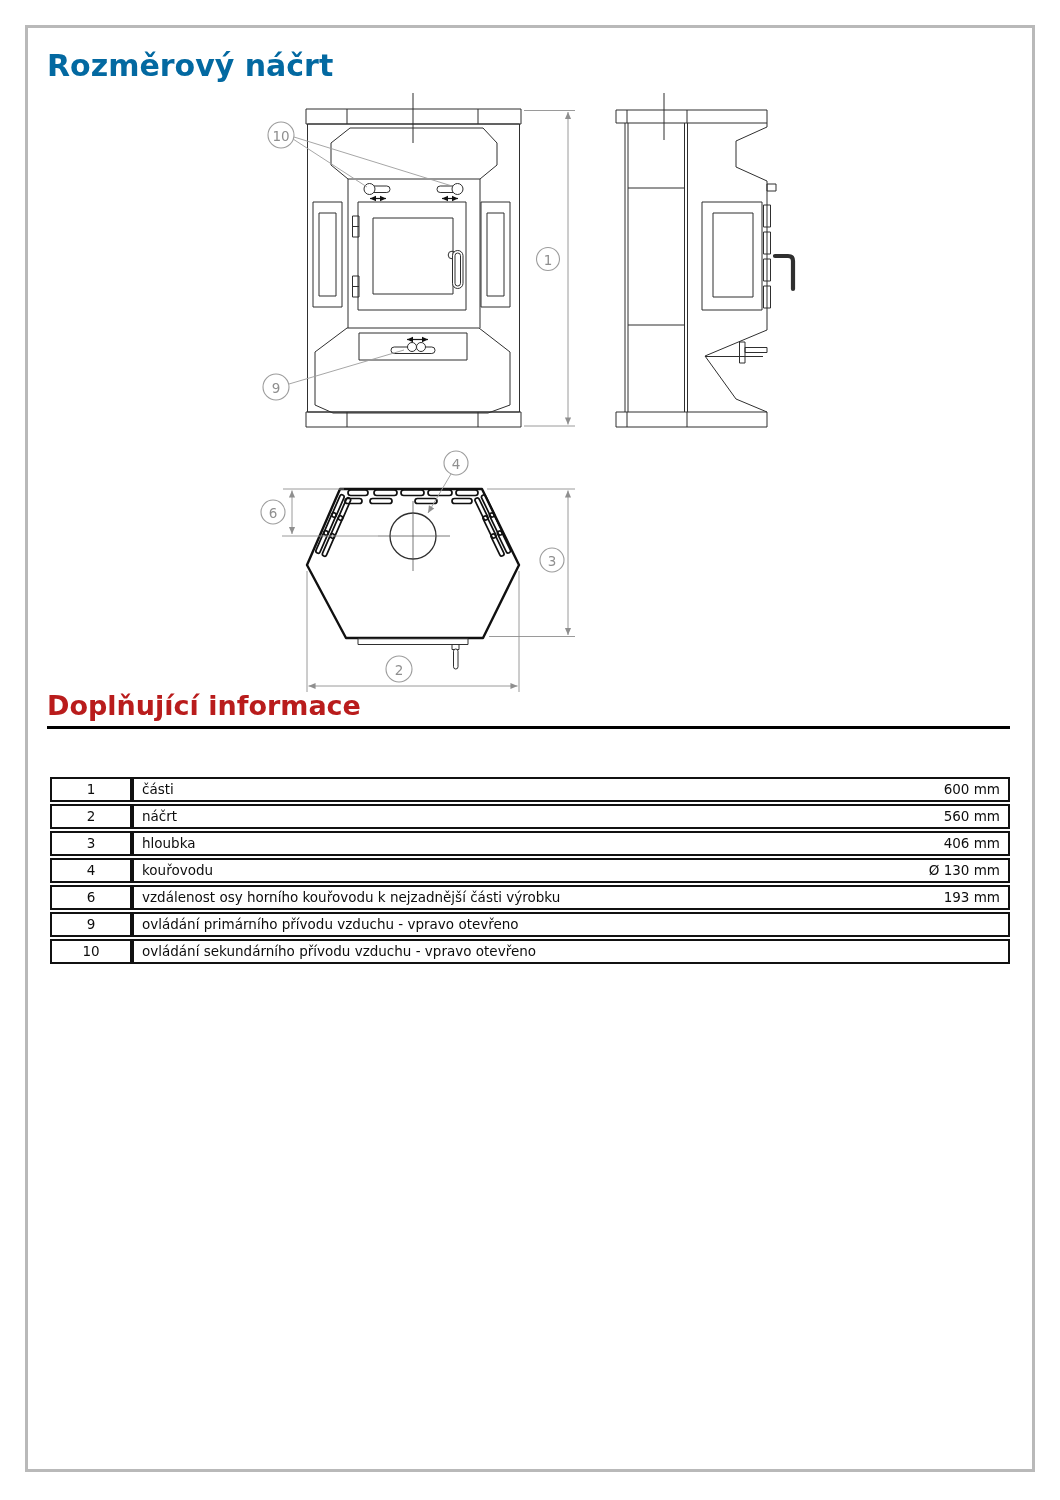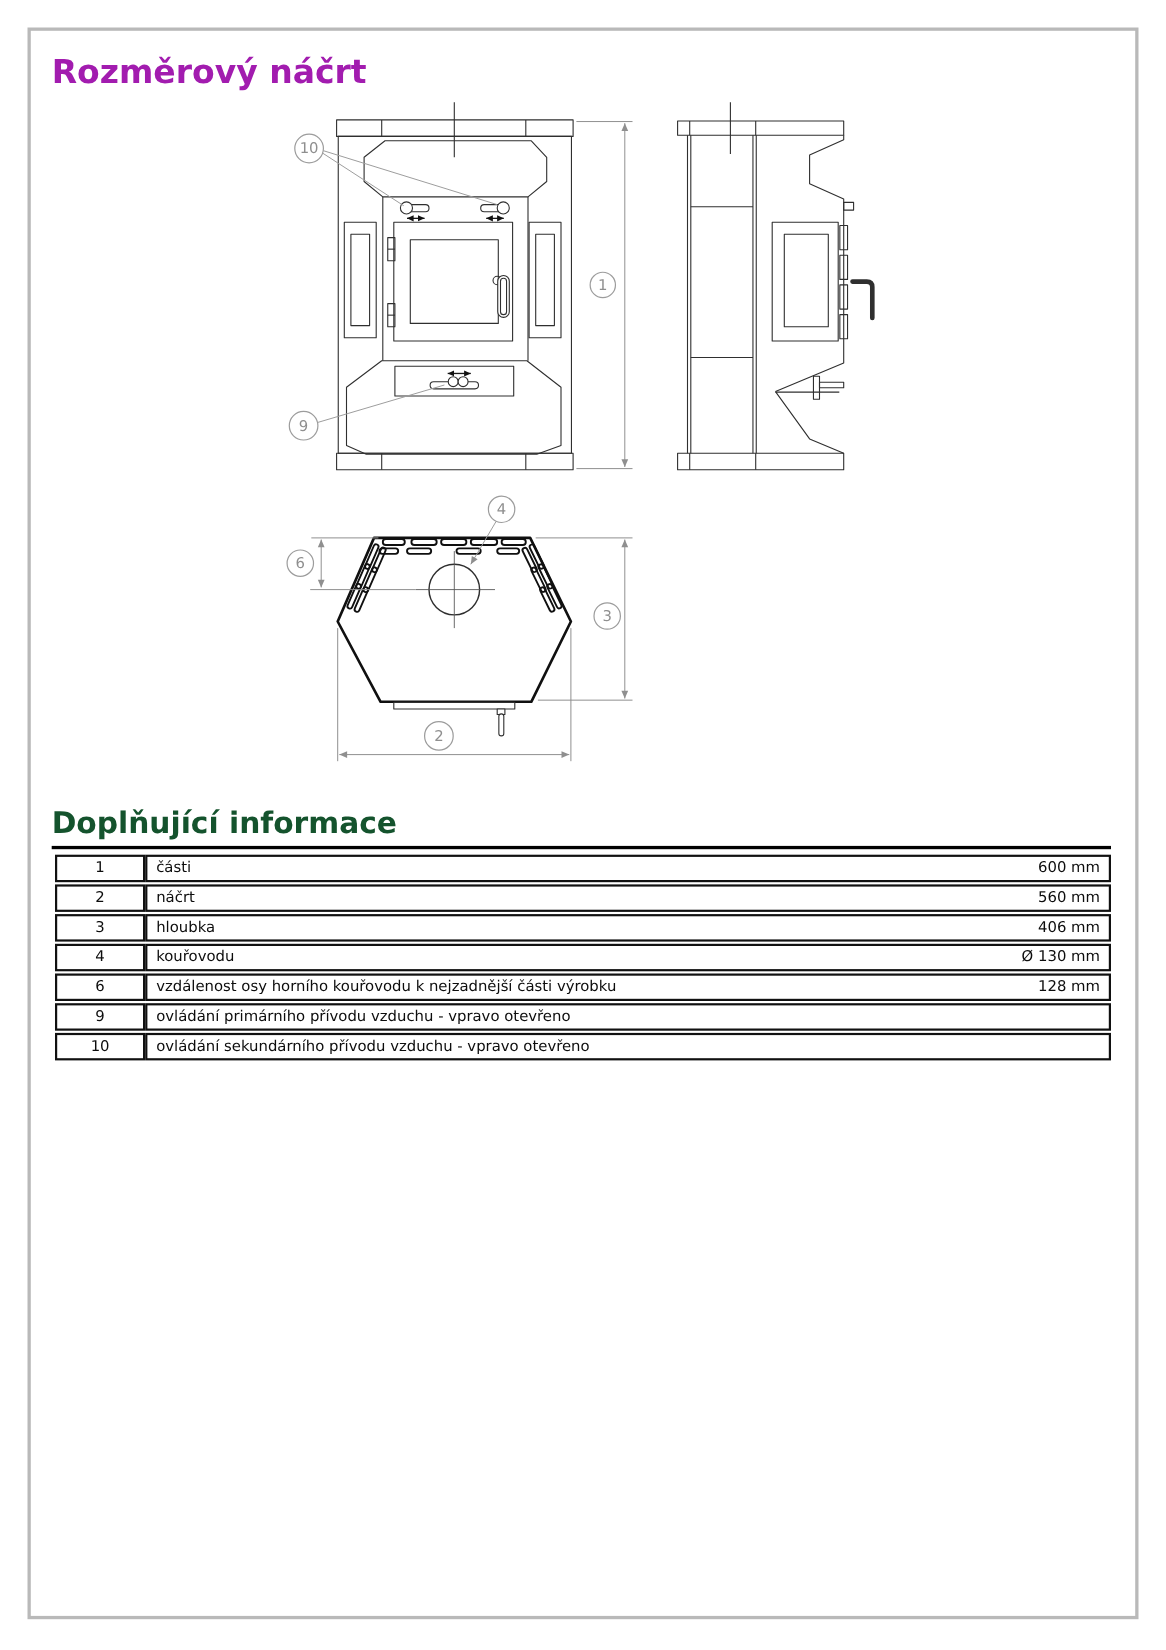--- a/index.html
+++ b/index.html
@@ -1,21 +1,21 @@
 <!DOCTYPE html>
 <html><head>
 <meta charset="utf-8">
 <style>
   html,body{margin:0;padding:0;background:#ffffff;}
   body{width:1060px;height:1500px;position:relative;font-family:"DejaVu Sans",sans-serif;color:#111;}
   .page-frame{position:absolute;left:25px;top:25px;width:1010px;height:1447px;box-sizing:border-box;
               border:3px solid #b9b9b9;background:#fff;}
-  h1.doc-title{position:absolute;left:47px;top:48px;margin:0;font-size:30px;font-weight:700;color:#a21caf;}
-  h2.section-title{position:absolute;left:47px;top:733px;margin:0;width:963px;font-size:27px;font-weight:700;
-                   color:#14532d;border-bottom:3px solid #000;padding-bottom:5px;box-sizing:border-box;}
+  h1.doc-title{position:absolute;left:47px;top:48px;margin:0;font-size:30px;font-weight:700;color:#0369a1;}
+  h2.section-title{position:absolute;left:47px;top:690px;margin:0;width:963px;font-size:27px;font-weight:700;
+                   color:#b91c1c;border-bottom:3px solid #000;padding-bottom:5px;box-sizing:border-box;}
   svg.drawing{position:absolute;left:0;top:0;}
   g.draw{stroke:#2f2f2f;stroke-width:1;fill:none;stroke-linejoin:round;}
   .thick{stroke:#101010;stroke-width:2.4;}
   .med{stroke-width:1.3;}
   .fine{stroke:#555;stroke-width:0.8;}
   .vent{stroke:#101010;stroke-width:1.7;}
   .arr{stroke:#1a1a1a;stroke-width:1.2;marker-start:url(#mb);marker-end:url(#mb);}
   .handle{stroke:#2f2f2f;stroke-width:4.2;stroke-linecap:round;fill:none;}
   .wf{fill:#fff;}
   g.dims{stroke:#8f8f8f;stroke-width:0.9;fill:none;}
@@ -247,21 +247,21 @@
         <span class="lbl">kouřovodu</span>
         <span class="val">Ø 130 mm</span>
       </div>
         </td>
     </tr>
     <tr>
       <td class="c-num">6</td>
       <td class="c-desc">
           <div class="cell-flex">
         <span class="lbl">vzdálenost osy horního kouřovodu k nejzadnější části výrobku</span>
-        <span class="val">128 mm</span>
+        <span class="val">193 mm</span>
       </div>
         </td>
     </tr>
     <tr>
       <td class="c-num">9</td>
       <td class="c-desc">
           <div class="cell-flex">
         <span class="lbl">ovládání primárního přívodu vzduchu - vpravo otevřeno</span>
         <span class="val"></span>
       </div>

